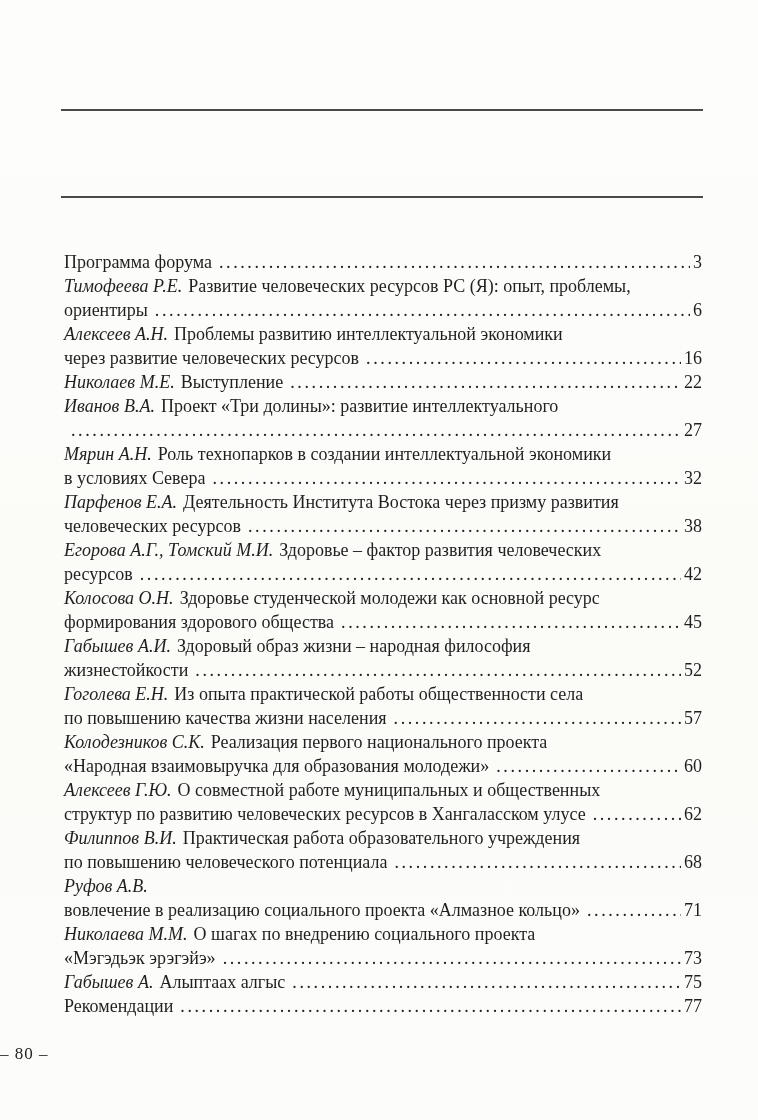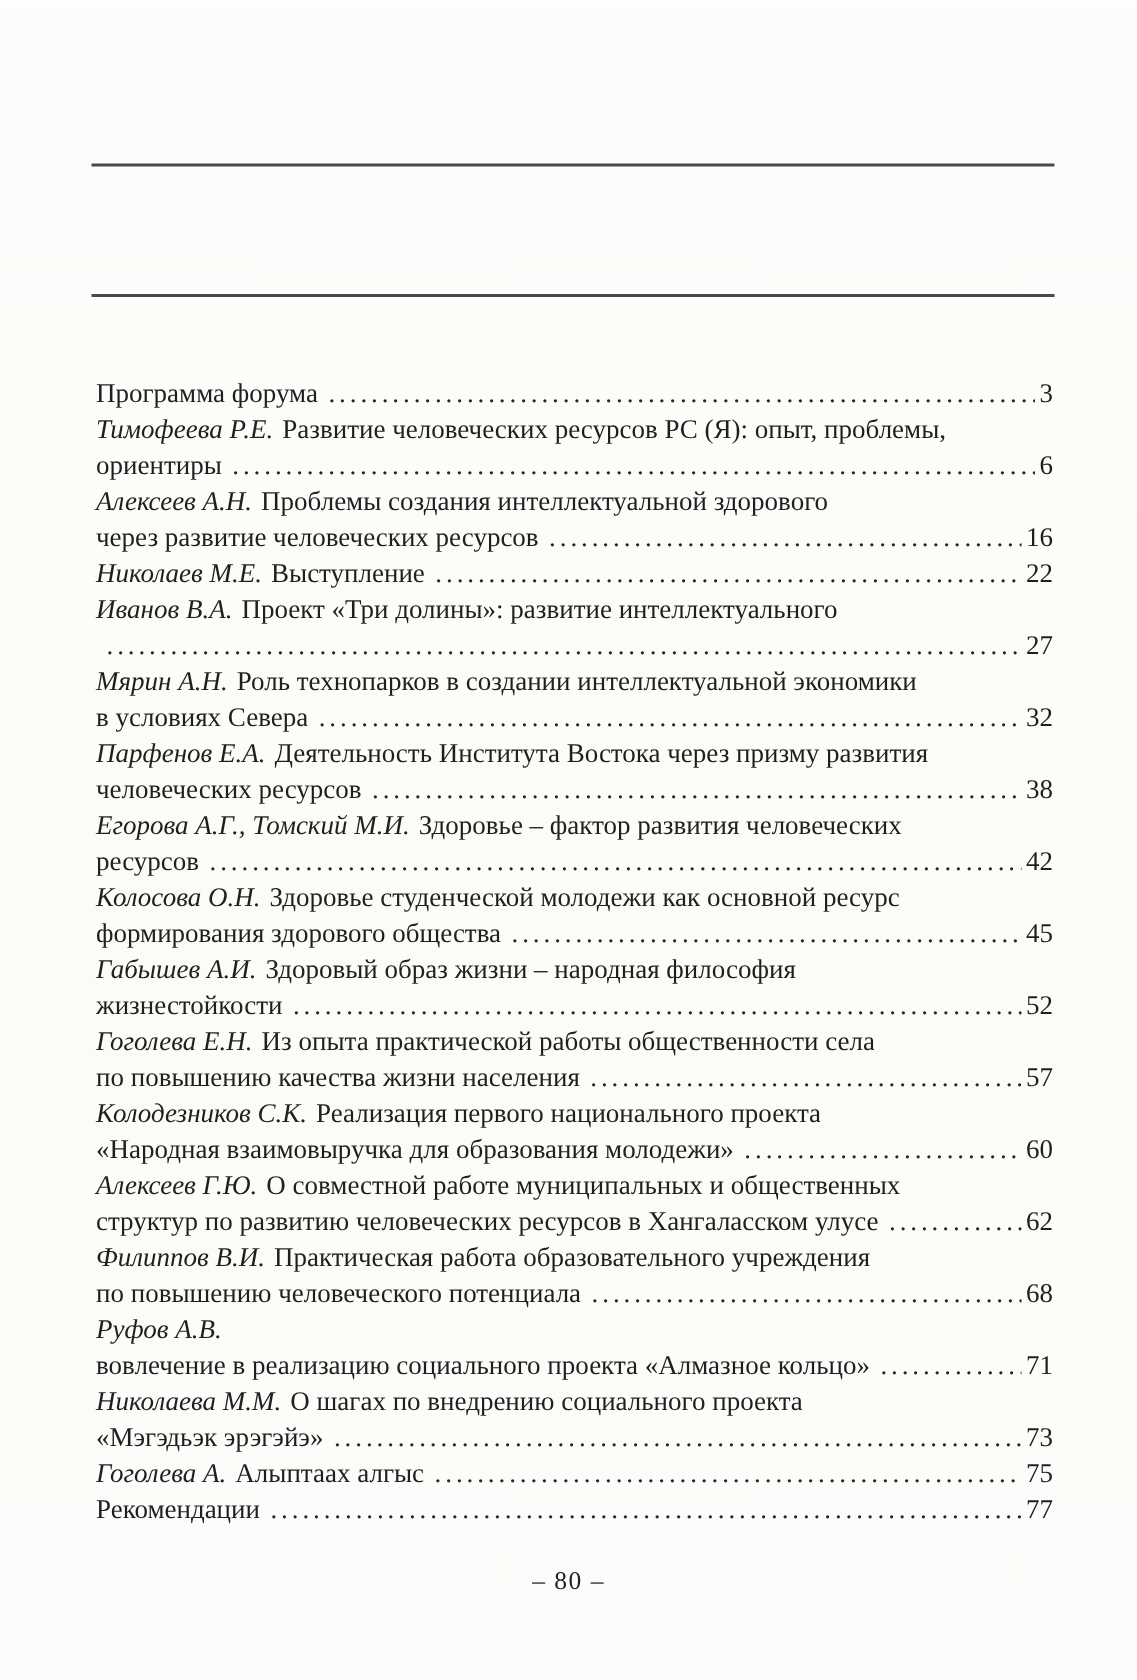--- a/index.html
+++ b/index.html
@@ -58,21 +58,20 @@
     overflow: hidden;
     white-space: nowrap;
     letter-spacing: 2.6px;
     margin: 0 3px 0 7px;
     color: #232323;
   }
   .pagenum { flex: 0 0 auto; }
   .footer {
     position: absolute;
     left: 0; top: 1044px; width: 758px;
-    text-align: center;
     font-size: 17px;
     letter-spacing: 1px;
     color: #232323;
   }
 </style>
 </head>
 <body>
 
 <div class="page">
   <div class="rule rule-top"></div>
@@ -87,21 +86,21 @@
         <span class="author">Тимофеева Р.Е.</span>
         <span class="text">Развитие человеческих ресурсов РС (Я): опыт, проблемы,</span>
       </div>
       <div class="toc-line">
         <span class="text">ориентиры</span>
         <span class="leader">................................................................................................................................................................</span>
         <span class="pagenum">6</span>
       </div>
       <div class="toc-line">
         <span class="author">Алексеев А.Н.</span>
-        <span class="text">Проблемы создания интеллектуальной здорового</span>
+        <span class="text">Проблемы развитию интеллектуальной экономики</span>
       </div>
       <div class="toc-line">
         <span class="text">через развитие человеческих ресурсов</span>
         <span class="leader">................................................................................................................................................................</span>
         <span class="pagenum">16</span>
       </div>
       <div class="toc-line">
         <span class="author">Николаев М.Е.</span>
         <span class="text">Выступление</span>
         <span class="leader">................................................................................................................................................................</span>
@@ -207,21 +206,21 @@
       <div class="toc-line">
         <span class="author">Николаева М.М.</span>
         <span class="text">О шагах по внедрению социального проекта</span>
       </div>
       <div class="toc-line">
         <span class="text">«Мэгэдьэк эрэгэйэ»</span>
         <span class="leader">................................................................................................................................................................</span>
         <span class="pagenum">73</span>
       </div>
       <div class="toc-line">
-        <span class="author">Гоголева А.</span>
+        <span class="author">Габышев А.</span>
         <span class="text">Алыптаах алгыс</span>
         <span class="leader">................................................................................................................................................................</span>
         <span class="pagenum">75</span>
       </div>
       <div class="toc-line">
         <span class="text">Рекомендации</span>
         <span class="leader">................................................................................................................................................................</span>
         <span class="pagenum">77</span>
       </div>
     </div>

